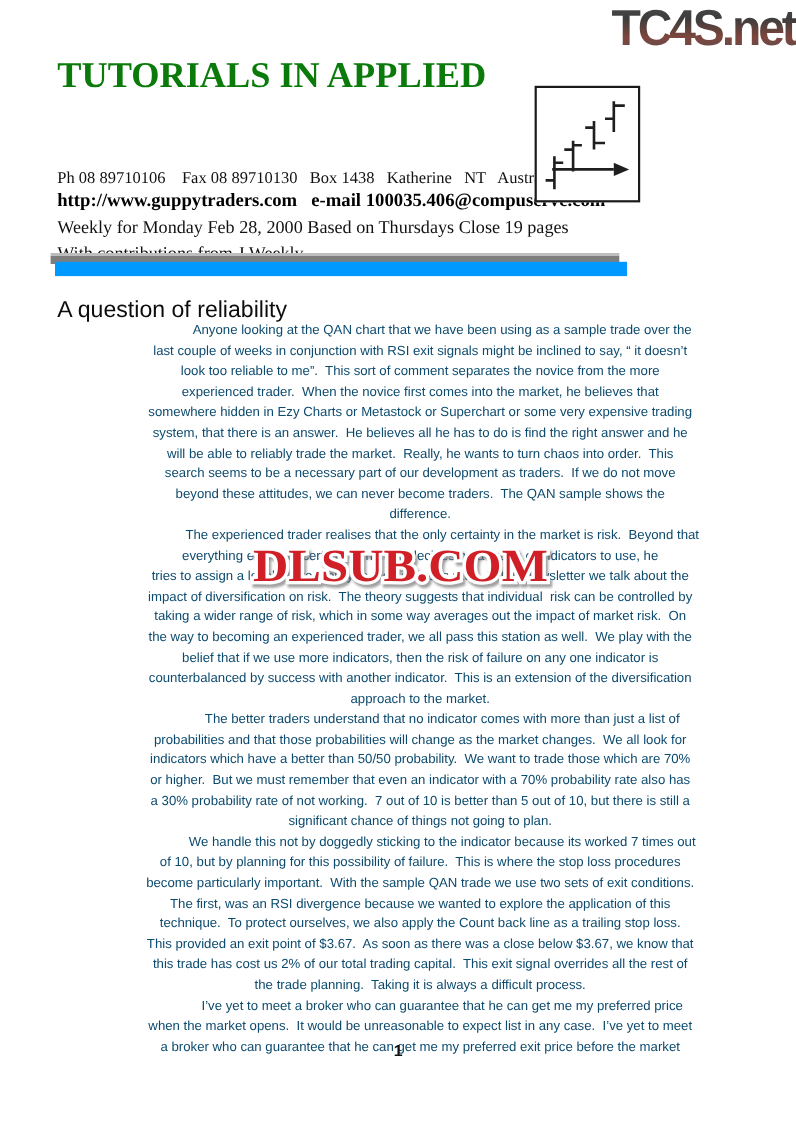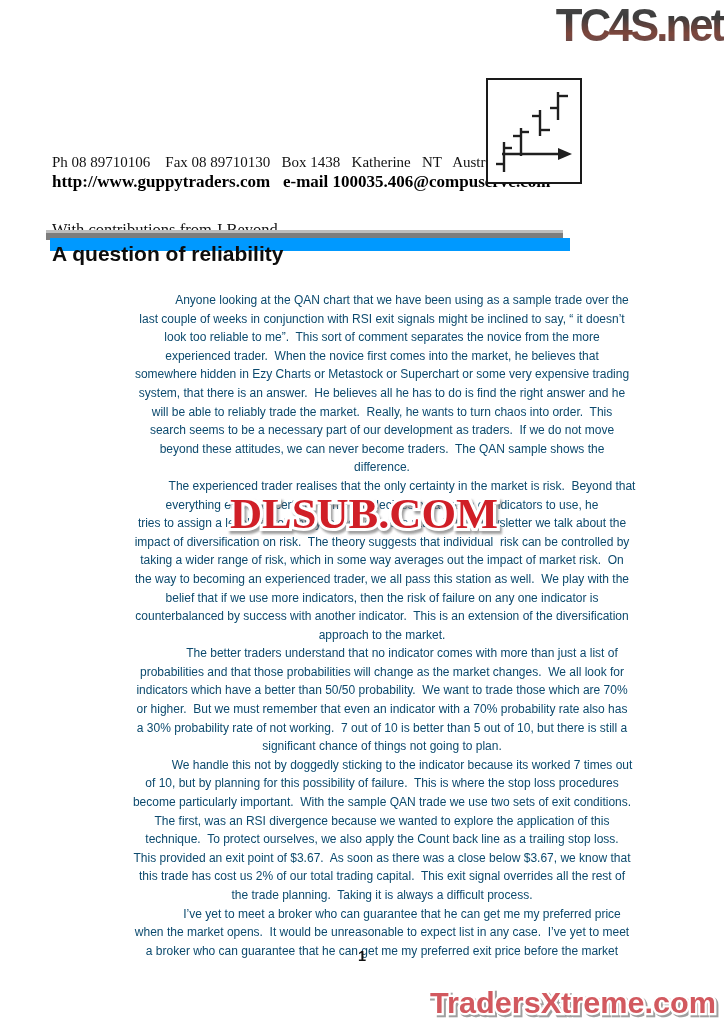--- a/index.html
+++ b/index.html
@@ -55,22 +55,22 @@
   .bar-shadow{
     position:absolute;left:46px;top:230px;width:517px;height:10px;
     background:linear-gradient(180deg,#bdbdbd 0%,#bdbdbd 30%,#7d7d7d 30%,#7d7d7d 100%);
   }
   .bar-blue{
     position:absolute;left:50px;top:238px;width:520px;height:13px;
     background:#0099ff;
   }
   
   .heading{
-    position:absolute;left:52px;top:242px;margin:0;
-    font-family:"Liberation Sans",sans-serif;font-weight:bold;font-size:21px;color:#0d0d0d;
+    position:absolute;left:52px;top:270px;margin:0;
+    font-family:"Liberation Sans",sans-serif;font-weight:normal;font-size:21px;color:#0d0d0d;
   }
   .body-text{
     position:absolute;left:52px;top:291px;width:660px;
     font-family:"Liberation Sans",sans-serif;
     font-size:12px;line-height:18.6px;color:#0c4a6e;text-align:center;
   }
   .body-text p{margin:0;white-space:pre;text-indent:40px;}
   
   .watermark{
     position:absolute;left:218px;top:488px;width:292px;height:52px;text-align:right;
@@ -84,28 +84,28 @@
     position:absolute;right:2px;top:982px;width:298px;height:42px;
   }
 </style>
 </head>
 <body>
 
 <div class="page">
 
   <div class="tc4s">TC4S.net</div>
 
-  <h1 class="title"><br></h1>
+  <h1 class="title"><span>TUTORIALS IN APPLIED</span><br></h1>
 
 
   <div class="contactrow">Ph 08 89710106    Fax 08 89710130   Box 1438   Katherine   NT   Australia   0851</div>
 
   <div class="webrow">http://www.guppytraders.com   e-mail 100035.406@compuserve.com</div>
 
-  <div class="issuerow"><br><span>With contributions from J Beyond</span></div>
+  <div class="issuerow"><span>Weekly for Monday Feb 28, 2000 Based on Thursdays Close 19 pages</span><br><span>With contributions from J Weekly</span></div>
 
   <div class="logo-box">
     <svg viewBox="0 0 92 102">
       <g stroke="#1f1f1f" stroke-width="2.4" fill="none">
 
         <path d="M70 12 V40"></path>
           <path d="M70 16 H80"></path>
           <path d="M62 28 H70"></path>
 
         <path d="M52 30 V56"></path>
@@ -171,19 +171,14 @@
   </div>
 
   <div class="watermark">
     <svg viewBox="0 0 292 52" width="292" height="52">
       <text x="12" y="40" textLength="268" lengthAdjust="spacingAndGlyphs" font-family="Liberation Serif, serif" font-weight="bold" font-size="42" fill="#d01f27" stroke="#ffffff" stroke-width="6" paint-order="stroke" style="filter:drop-shadow(2px 3px 1px rgba(110,110,110,0.65))">DLSUB.COM</text>
     </svg>
   </div>
 
   <div class="page-number">1</div>
 
-  <div class="footer-logo">
-    <svg viewBox="0 0 298 42" width="298" height="42">
-      <text x="6" y="31" textLength="286" lengthAdjust="spacingAndGlyphs" font-family="Liberation Sans, sans-serif" font-weight="bold" font-size="30" fill="#d2595f" stroke="#ffffff" stroke-width="4.5" paint-order="stroke" style="filter:drop-shadow(2px 2px 0px #9f9f9f)">TradersXtreme.com</text>
-    </svg>
-  </div>
 
 </div>
 
 </body></html>

